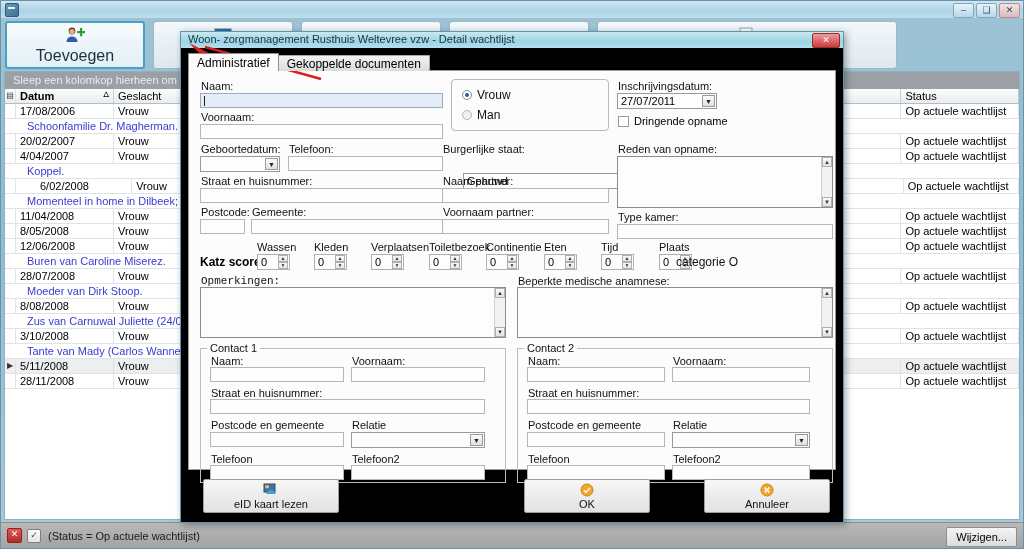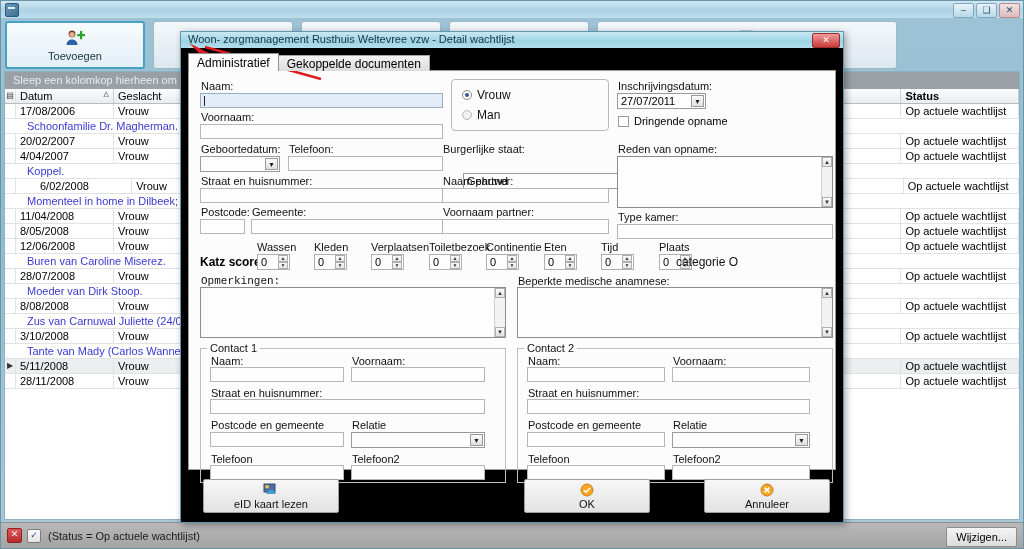--- a/index.html
+++ b/index.html
@@ -38,21 +38,21 @@
   }
   .wc.close{background:linear-gradient(180deg,#f0e2e2,#ddbcbc);border-color:#b78c8c;}
 
   
   .toolbar{position:absolute;left:0;top:18px;right:0;height:52px;}
   .tbtn{
     position:absolute;top:2px;height:48px;
     background:linear-gradient(180deg,#f3f7fa,#dde8ef);
     border:1px solid #9fb8c6;border-radius:3px;
     display:flex;flex-direction:column;align-items:center;justify-content:center;
-    box-sizing:border-box;font-size:11px;color:#18323f;
+    box-sizing:border-box;font-size:16px;color:#18323f;
   }
   .tbtn.sel{border:2px solid #4aa0c4;background:linear-gradient(180deg,#f7fbfd,#e3eff6);}
   .tbtn .ic{width:20px;height:18px;margin-bottom:3px;}
 
   
   .gridwrap{position:absolute;left:3px;top:70px;right:3px;bottom:28px;background:#fff;border:1px solid #8fb0c0;box-sizing:border-box;overflow:hidden;}
   .groupbar{height:17px;background:#9aa0a6;color:#e9edf0;font-size:11px;padding:2px 0 0 8px;box-sizing:border-box;}
   .ghead{height:15px;background:linear-gradient(180deg,#fbfcfd,#e9edf0);border-bottom:1px solid #b6bcc2;display:flex;font-size:11px;box-sizing:border-box;}
   .gh{border-right:1px solid #c9ced3;padding:1px 4px;box-sizing:border-box;overflow:hidden;white-space:nowrap;}
   .grow{height:15px;display:flex;font-size:11px;border-bottom:1px solid #dfe3e6;box-sizing:border-box;}
@@ -210,27 +210,27 @@
           <rect x="5" y="8" width="8" height="1.4" fill="#8fa6b4"></rect>
         </svg>
         <span>Wachtlijst aanmaken</span>
       </div>
     </div>
 
     <div class="gridwrap">
       <div class="groupbar">Sleep een kolomkop hierheen om te groeperen</div>
       <div class="ghead">
         <div class="rowmark">▤</div>
-        <div class="gh" style="width:100px;position:relative;">
+        <div class="gh" style="width:100px;position:relative;font-weight:bold;">
           <span>Datum</span>
           <span style="position:absolute;right:4px;top:1px;font-size:7px;">△</span>
         </div>
         <div class="gh" style="width:270px;">Geslacht</div>
         <div class="gh" style="width:535px;">kamer:</div>
-        <div class="gh" style="width:120px;font-weight:bold;">Status</div>
+        <div class="gh" style="width:120px;">Status</div>
       </div>
       <div id="grid-rows">
           <div class="grow">
             <div class="rowmark"></div>
             <div class="gc" style="width: 100px;">17/08/2006</div>
             <div class="gc" style="width: 270px;">Vrouw</div>
             <div class="gc" style="width: 535px;"></div>
             <div class="gc" style="width: 120px;">Op actuele wachtlijst</div>
           </div>
           <div class="gnote">Schoonfamilie Dr. Magherman.</div>
@@ -378,21 +378,21 @@
         <div class="lbl" style="left:254px;top:72px;">Burgerlijke staat:</div>
         <div class="combo" style="left:253px;top:102px;width:169px;margin-left:21px;"><span>Gehuwd</span><span class="arr">▼</span></div>
 
         <div class="lbl" style="left:254px;top:104px;">Naam partner:</div>
         <div class="inp" style="left:253px;top:117px;width:167px;"></div>
 
         <div class="lbl" style="left:254px;top:135px;">Voornaam partner:</div>
         <div class="inp" style="left:253px;top:148px;width:167px;"></div>
 
         <div class="lbl" style="left:429px;top:9px;">Inschrijvingsdatum:</div>
-        <div class="combo" style="left:428px;top:22px;width:89px;"><span>27/07/2011</span><span class="arr">▼</span></div>
+        <div class="combo" style="left:428px;top:22px;width:100px;"><span>27/07/2011</span><span class="arr">▼</span></div>
 
         <div class="chk" style="left:429px;top:44px;">
           <span class="cbox"></span>
           <span>Dringende opname</span>
         </div>
 
         <div class="lbl" style="left:429px;top:72px;">Reden van opname:</div>
         <div class="area" style="left:428px;top:85px;width:216px;height:52px;">
           <div class="sb">
             <div class="up">▲</div>

